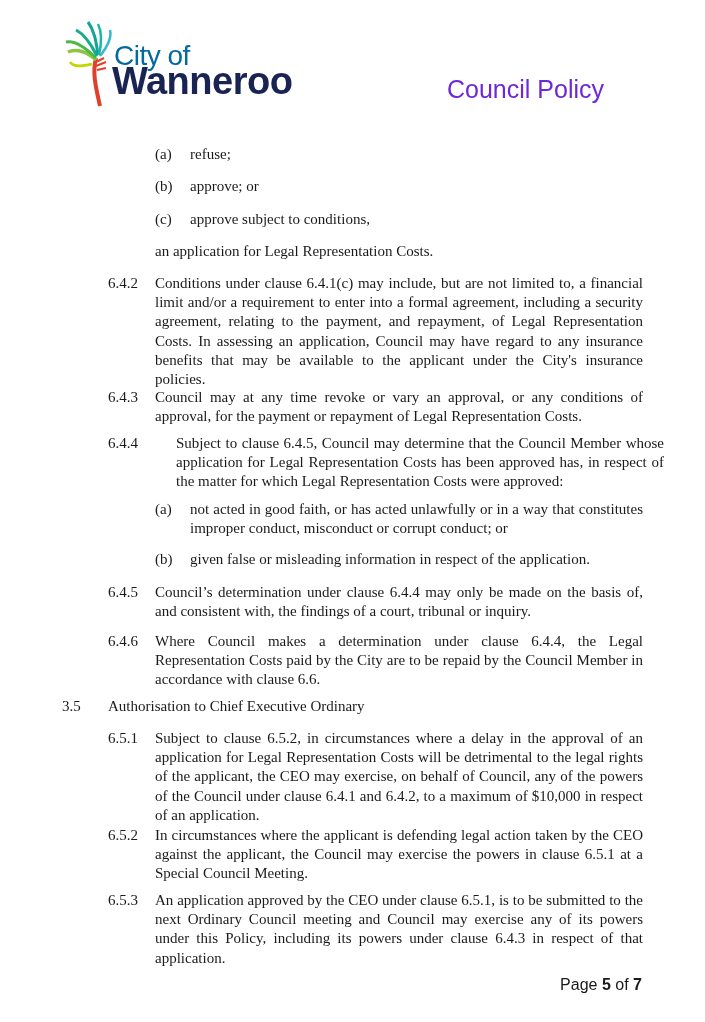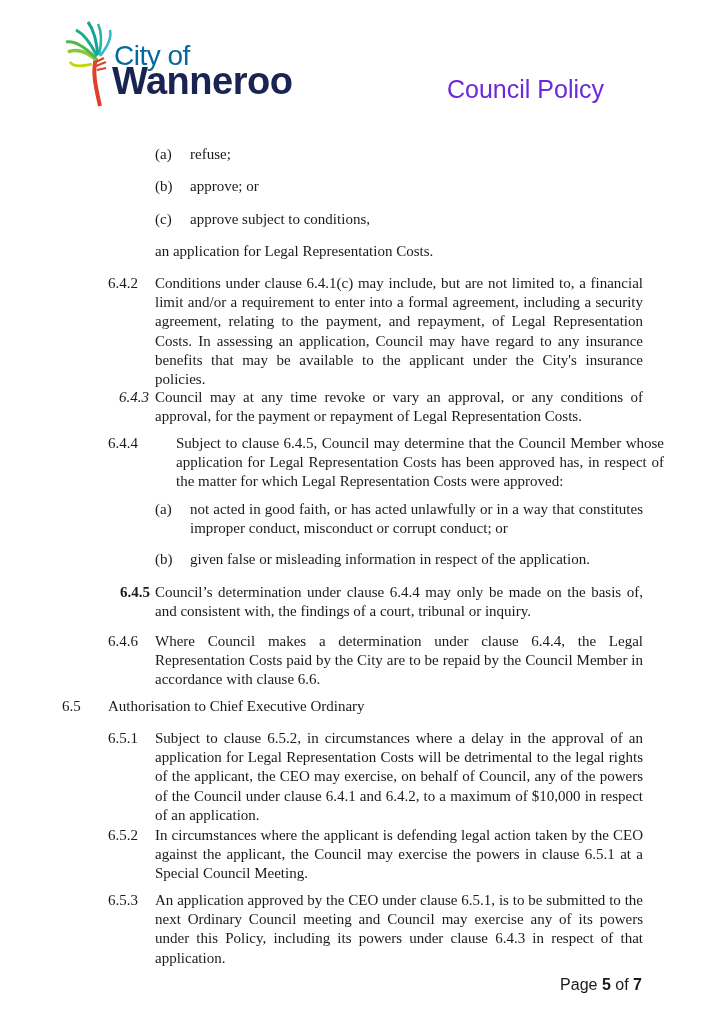--- a/index.html
+++ b/index.html
@@ -52,50 +52,50 @@
     <span class="txt" style="left:35px;white-space:nowrap;">approve subject to conditions,</span>
   </div>
   <div class="row" style="top:242px;left:155px;white-space:nowrap;">an application for Legal Representation Costs.</div>
 
   <div class="row" style="top:274px;left:108px;width:535px;">
     <span class="num" style="left:0;">6.4.2</span>
     <div class="txt" style="left:47px;width:488px;">Conditions under clause 6.4.1(c) may include, but are not limited to, a financial limit and/or a requirement to enter into a formal agreement, including a security agreement, relating to the payment, and repayment, of Legal Representation Costs. In assessing an application, Council may have regard to any insurance benefits that may be available to the applicant under the City's insurance policies.</div>
   </div>
 
   <div class="row" style="top:388px;left:108px;width:535px;">
-    <span class="num" style="left:11px;font-style:italic;">6.4.3</span>
+    <span class="num" style="left:0;">6.4.3</span>
     <div class="txt" style="left:47px;width:488px;">Council may at any time revoke or vary an approval, or any conditions of approval, for the payment or repayment of Legal Representation Costs.</div>
   </div>
 
   <div class="row" style="top:434px;left:108px;width:535px;">
     <span class="num" style="left:0;">6.4.4</span>
     <div class="txt" style="left:52px;width:488px;margin-left:16px;">Subject to clause 6.4.5, Council may determine that the Council Member whose application for Legal Representation Costs has been approved has, in respect of the matter for which Legal Representation Costs were approved:</div>
   </div>
 
   <div class="row" style="top:500px;left:155px;width:488px;">
     <span class="num" style="left:0;">(a)</span>
     <div class="txt" style="left:35px;width:453px;">not acted in good faith, or has acted unlawfully or in a way that constitutes improper conduct, misconduct or corrupt conduct; or</div>
   </div>
   <div class="row" style="top:550px;left:155px;width:488px;">
     <span class="num" style="left:0;">(b)</span>
     <div class="txt" style="left:35px;width:453px;white-space:nowrap;">given false or misleading information in respect of the application.</div>
   </div>
 
   <div class="row" style="top:583px;left:108px;width:535px;">
-    <span class="num" style="left:12px;font-weight:bold;">6.4.5</span>
+    <span class="num" style="left:0;">6.4.5</span>
     <div class="txt" style="left:47px;width:488px;">Council’s determination under clause 6.4.4 may only be made on the basis of, and consistent with, the findings of a court, tribunal or inquiry.</div>
   </div>
 
   <div class="row" style="top:632px;left:108px;width:535px;">
     <span class="num" style="left:0;">6.4.6</span>
     <div class="txt" style="left:47px;width:488px;">Where Council makes a determination under clause 6.4.4, the Legal Representation Costs paid by the City are to be repaid by the Council Member in accordance with clause 6.6.</div>
   </div>
 
   <div class="row" style="top:697px;left:62px;width:580px;">
-    <span class="num" style="left:0;">6.5</span>
+    <span class="num" style="left:0;">3.5</span>
     <span class="txt" style="left:46px;white-space:nowrap;">Authorisation to Chief Executive Ordinary</span>
   </div>
 
   <div class="row" style="top:729px;left:108px;width:535px;">
     <span class="num" style="left:0;">6.5.1</span>
     <div class="txt" style="left:47px;width:488px;">Subject to clause 6.5.2, in circumstances where a delay in the approval of an application for Legal Representation Costs will be detrimental to the legal rights of the applicant, the CEO may exercise, on behalf of Council, any of the powers of the Council under clause 6.4.1 and 6.4.2, to a maximum of $10,000 in respect of an application.</div>
   </div>
 
   <div class="row" style="top:826px;left:108px;width:535px;">
     <span class="num" style="left:0;">6.5.2</span>

